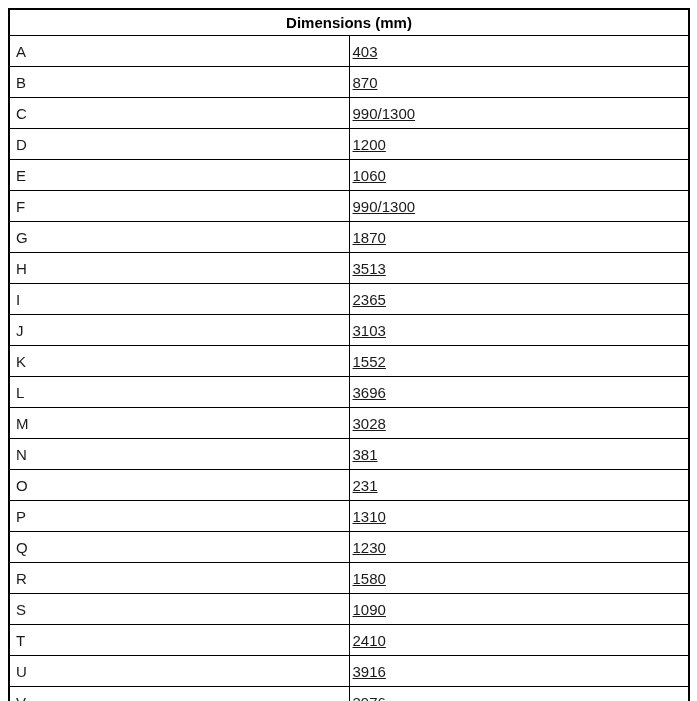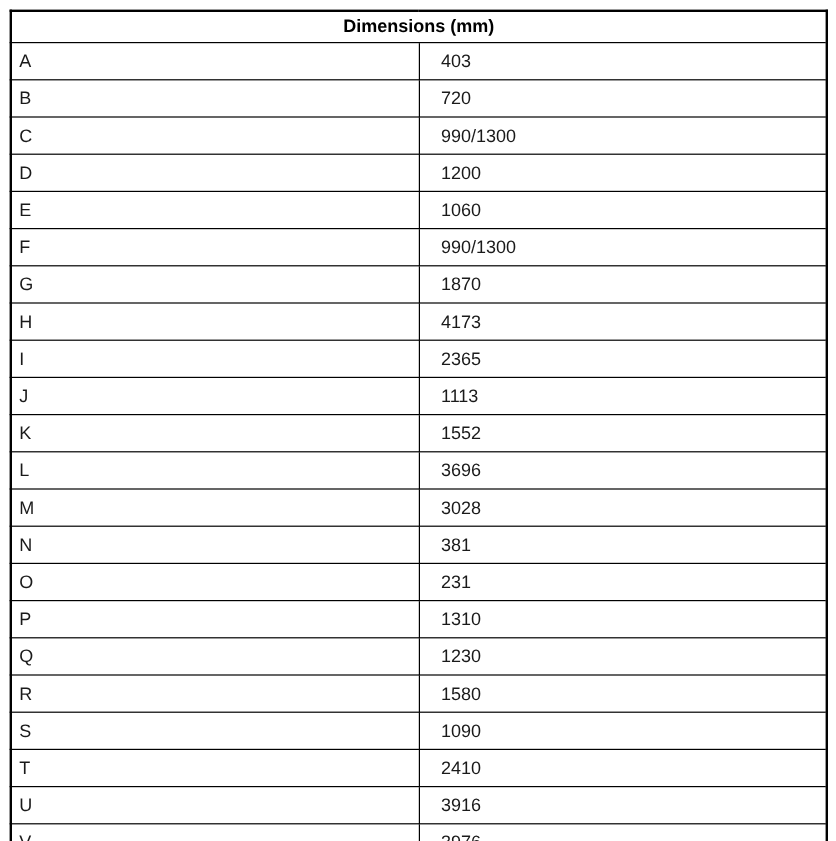--- a/index.html
+++ b/index.html
@@ -42,41 +42,42 @@
   table.dim-table td {
     height: 28px;
     vertical-align: middle;
     text-align: left;
   }
   td.label-cell {
     width: 184px;
     padding: 1px 4px 1px 6px;
   }
   td.value-cell {
-    padding: 1px 4px 1px 18px;
+    padding: 1px 4px 1px 3px;
+    text-decoration: underline;
   }
 </style>
 </head>
 <body>
 
 <div class="page">
   <table class="dim-table">
     <thead>
       <tr>
         <th class="title-cell" colspan="2">Dimensions (mm)</th>
       </tr>
     </thead>
     <tbody id="table-body">
         <tr>
           <td class="label-cell">A</td>
           <td class="value-cell">403</td>
         </tr>
         <tr>
           <td class="label-cell">B</td>
-          <td class="value-cell">720</td>
+          <td class="value-cell">870</td>
         </tr>
         <tr>
           <td class="label-cell">C</td>
           <td class="value-cell">990/1300</td>
         </tr>
         <tr>
           <td class="label-cell">D</td>
           <td class="value-cell">1200</td>
         </tr>
         <tr>
@@ -86,29 +87,29 @@
         <tr>
           <td class="label-cell">F</td>
           <td class="value-cell">990/1300</td>
         </tr>
         <tr>
           <td class="label-cell">G</td>
           <td class="value-cell">1870</td>
         </tr>
         <tr>
           <td class="label-cell">H</td>
-          <td class="value-cell">4173</td>
+          <td class="value-cell">3513</td>
         </tr>
         <tr>
           <td class="label-cell">I</td>
           <td class="value-cell">2365</td>
         </tr>
         <tr>
           <td class="label-cell">J</td>
-          <td class="value-cell">1113</td>
+          <td class="value-cell">3103</td>
         </tr>
         <tr>
           <td class="label-cell">K</td>
           <td class="value-cell">1552</td>
         </tr>
         <tr>
           <td class="label-cell">L</td>
           <td class="value-cell">3696</td>
         </tr>
         <tr>

